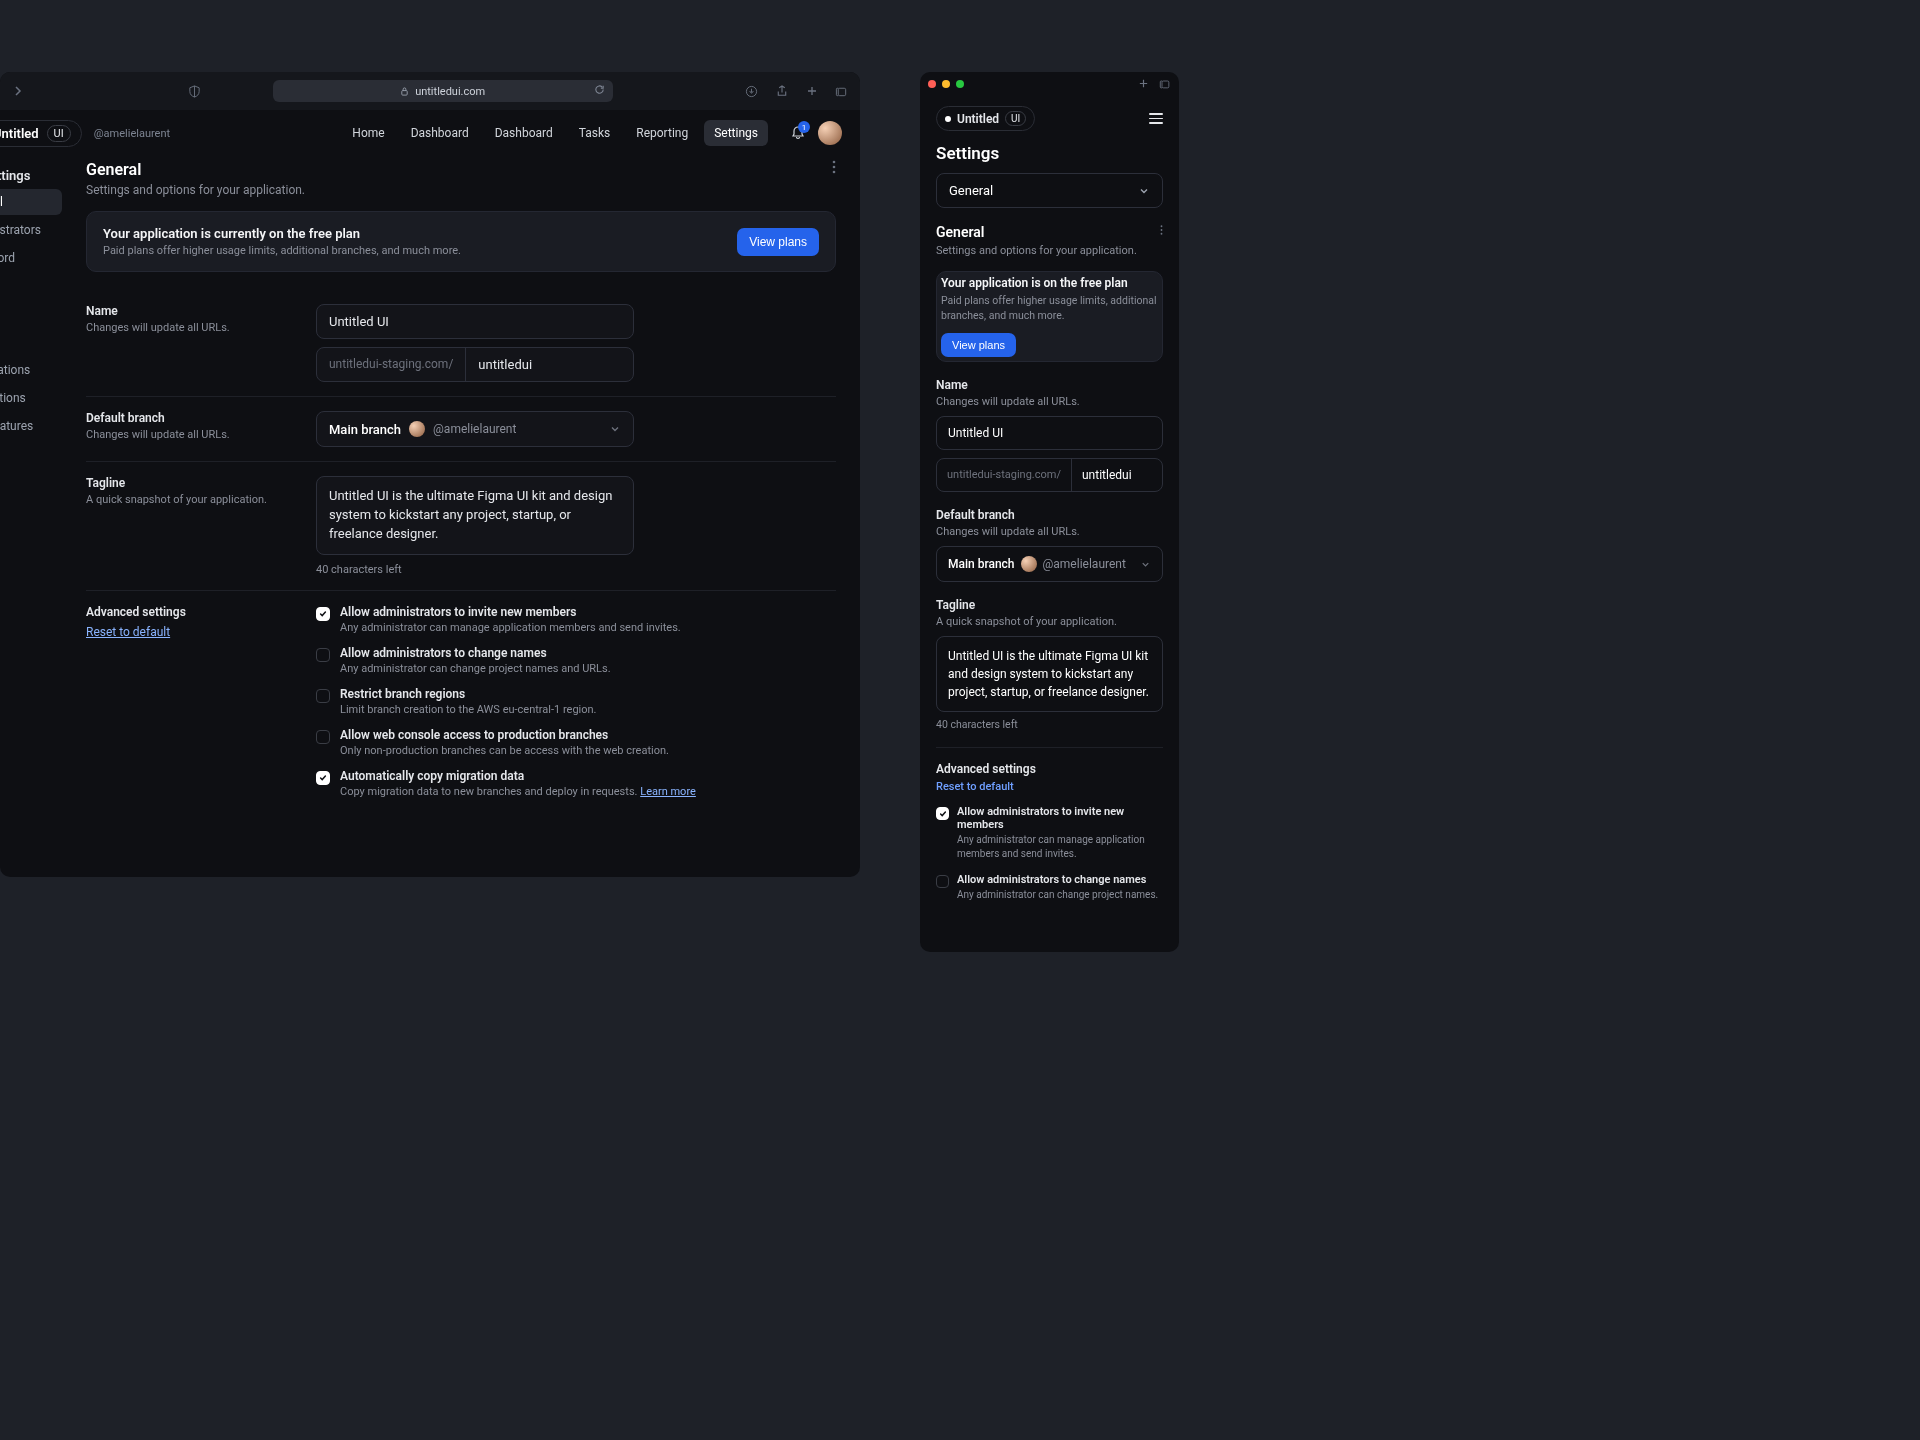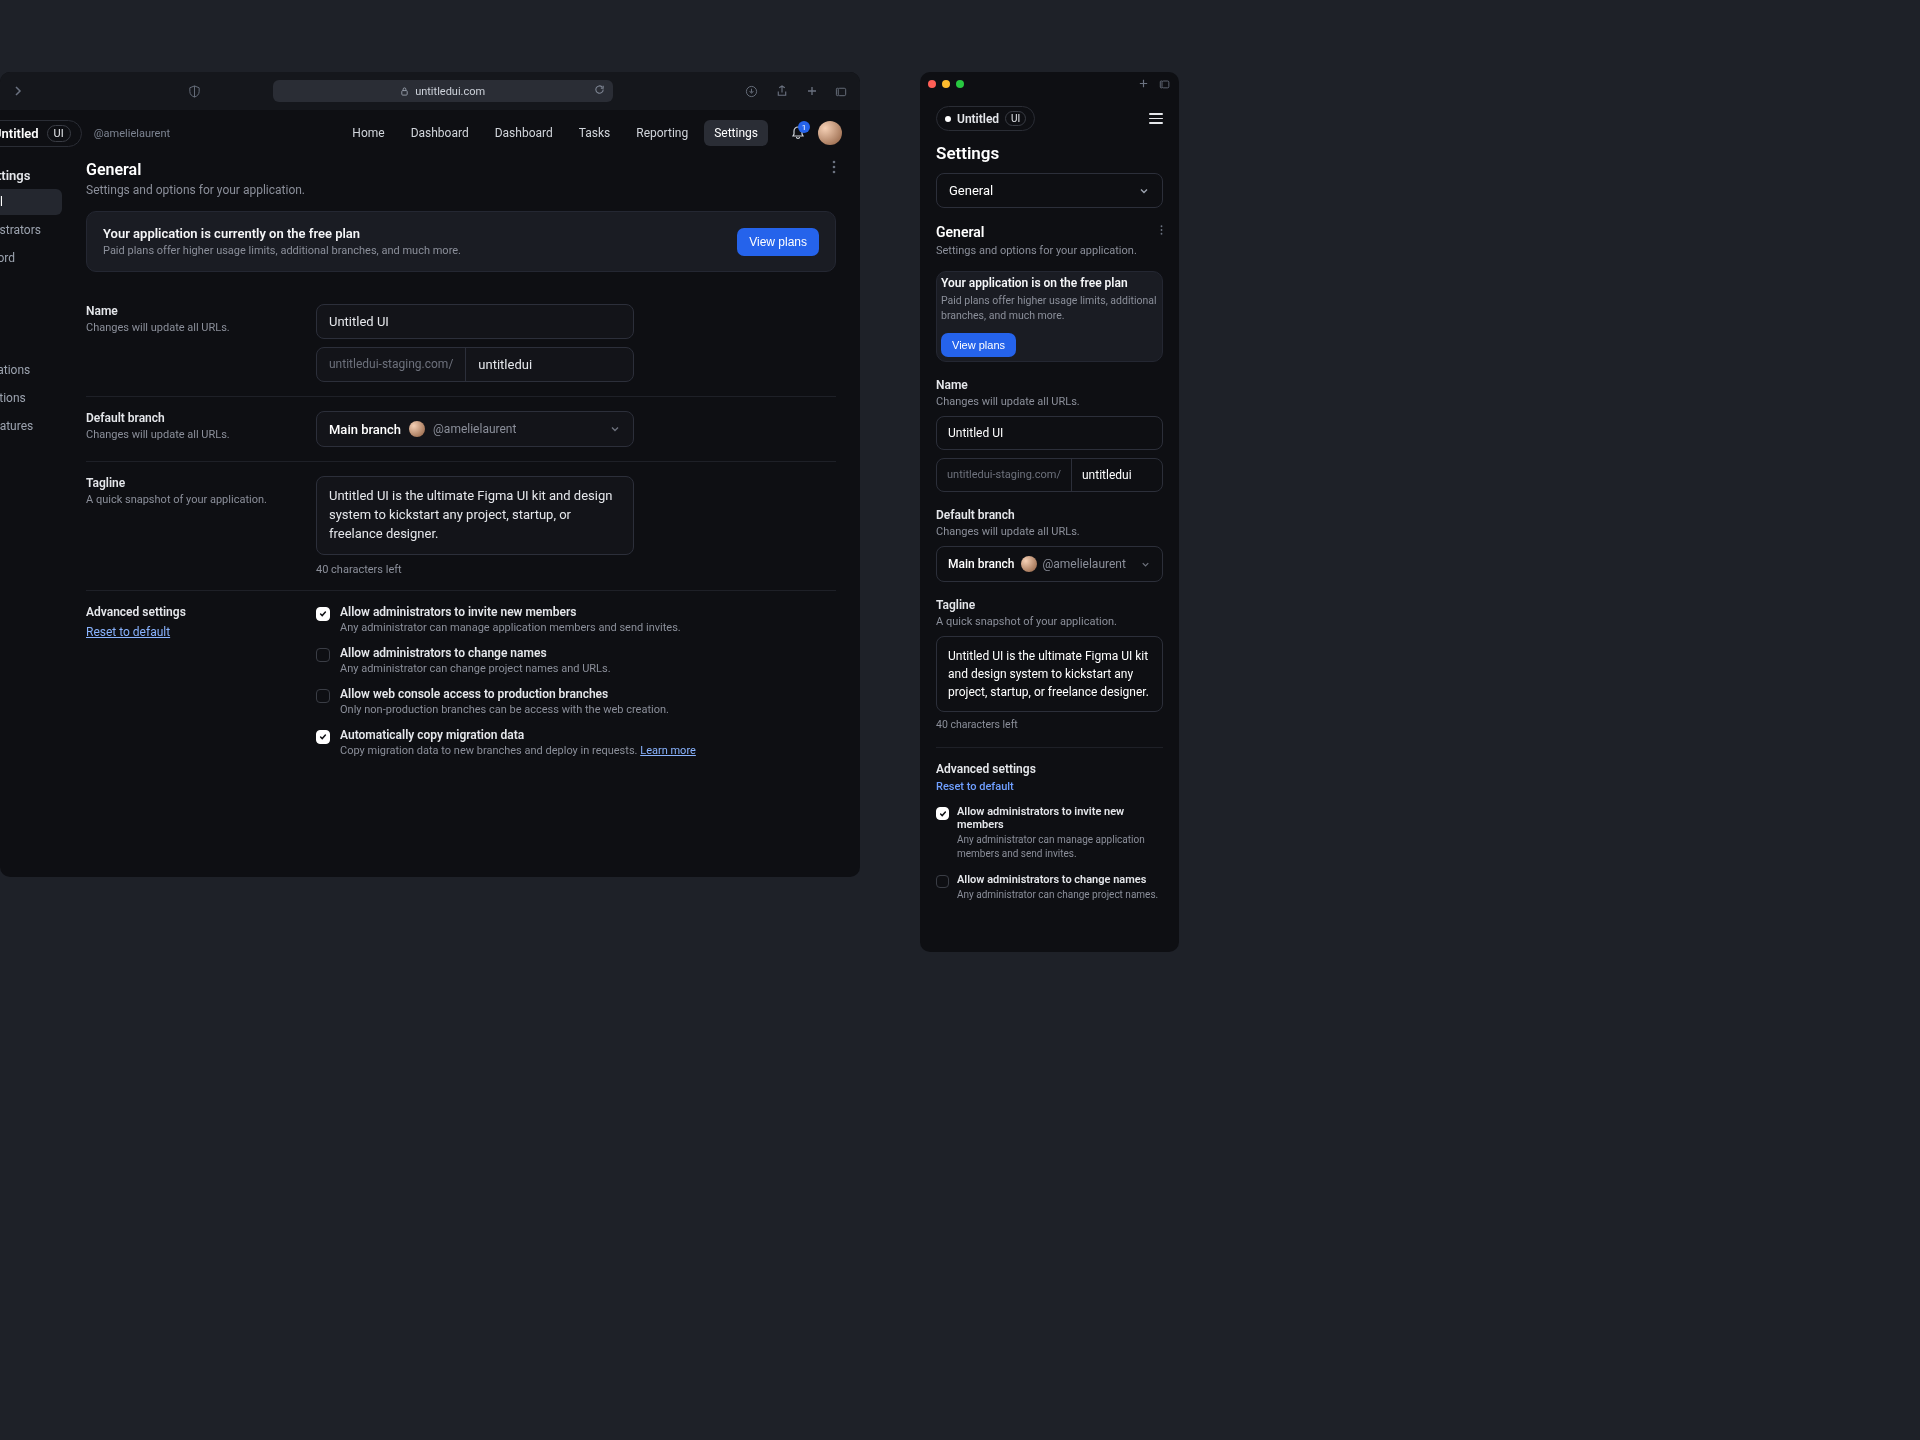--- a/index.html
+++ b/index.html
@@ -364,20 +364,27 @@
               <div class="check-row">
                 <div class="checkbox "></div>
                 <div class="check-text">
                   <div class="t">Allow administrators to change names</div>
                   <div class="s">Any administrator can change project names and URLs.</div>
                 </div>
               </div>
               <div class="check-row">
                 <div class="checkbox "></div>
                 <div class="check-text">
+                  <div class="t">Restrict branch regions</div>
+                  <div class="s">Limit branch creation to the AWS eu-central-1 region.</div>
+                </div>
+              </div>
+              <div class="check-row">
+                <div class="checkbox "></div>
+                <div class="check-text">
                   <div class="t">Allow web console access to production branches</div>
                   <div class="s">Only non-production branches can be access with the web creation.</div>
                 </div>
               </div>
               <div class="check-row">
                 <div class="checkbox checked">
                   <svg class="checkmark" viewBox="0 0 10 10">
                     <path d="M2 5l2 2 4-4.5" stroke="#0e0f13" stroke-width="1.8" fill="none" stroke-linecap="round"></path>
                   </svg>
                 </div>

